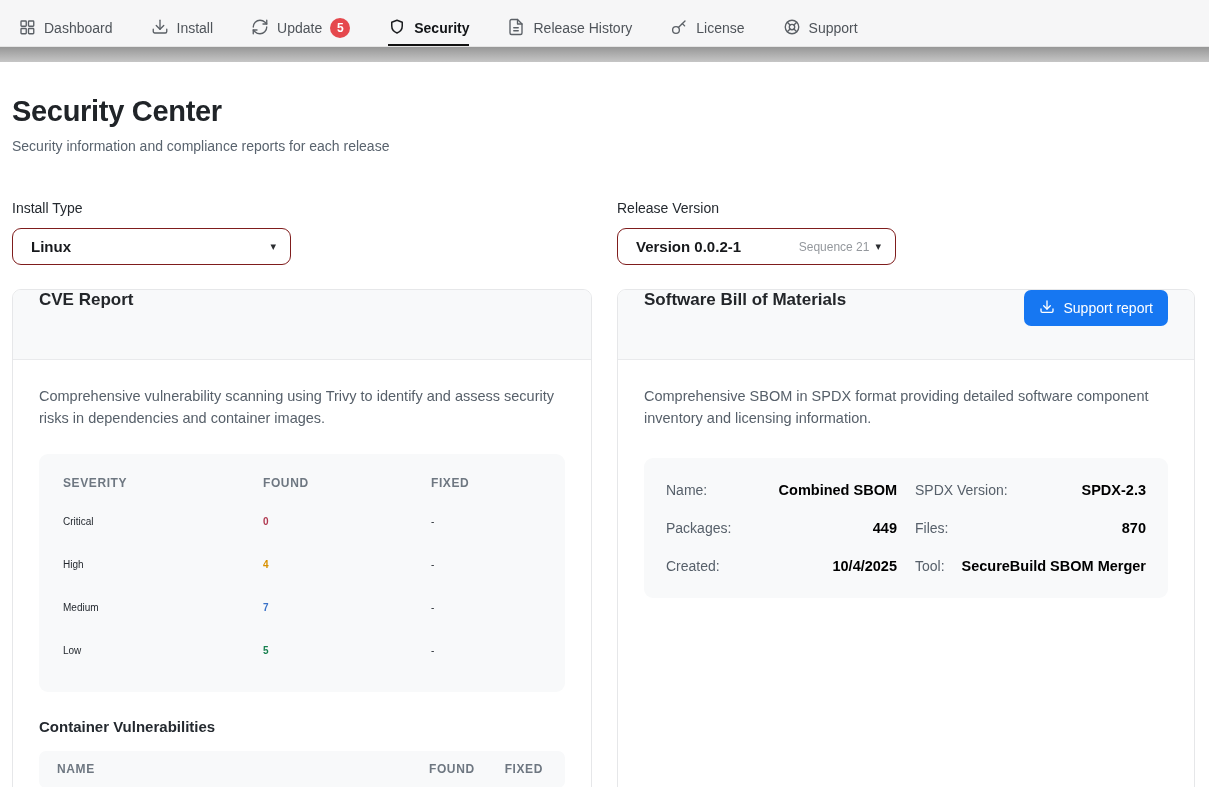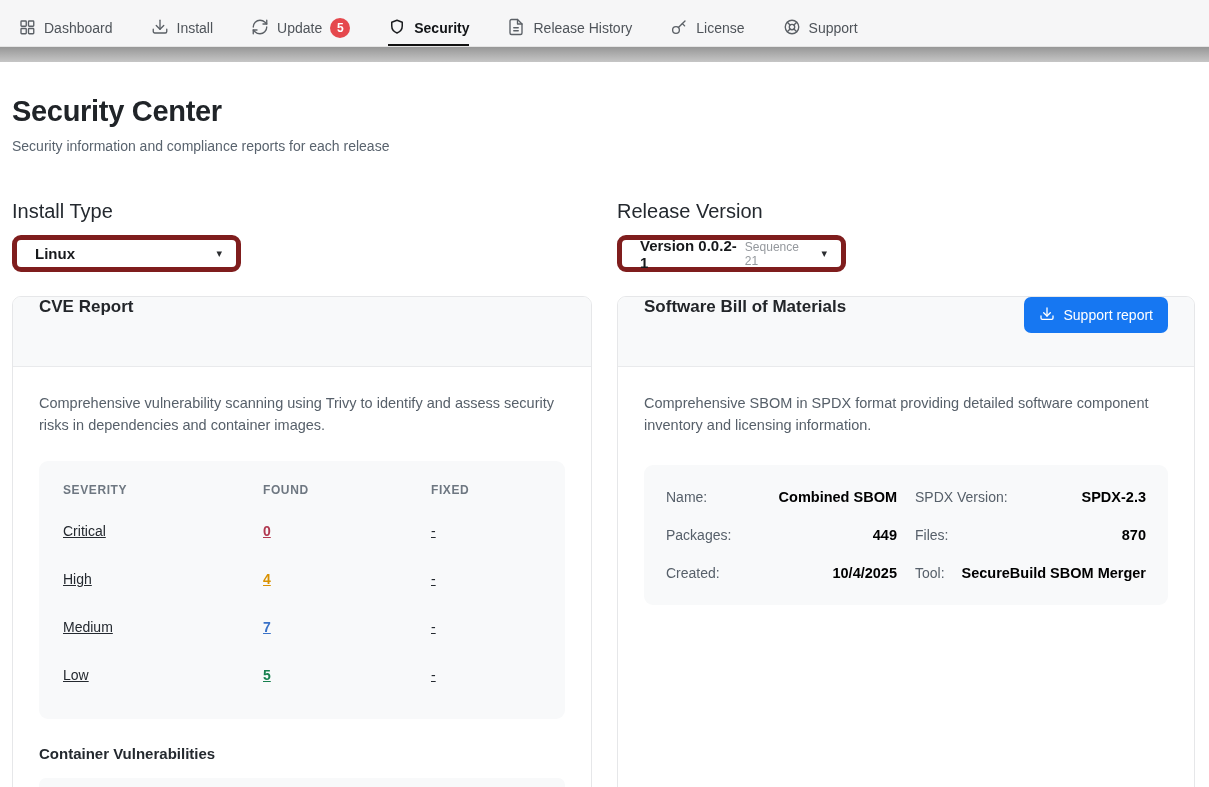--- a/index.html
+++ b/index.html
@@ -22,22 +22,22 @@
   .scroll-shadow { height: 15px; background: linear-gradient(to bottom, #979797, #c6c6c6); }
 
   
   .content { padding: 0 12px; }
   .page-title { margin-top: 33px; font-size: 29px; font-weight: 700; letter-spacing: -0.3px; color: #202428; }
   .page-subtitle { margin-top: 10px; font-size: 14px; color: #59636e; }
 
   
   .cols { display: grid; grid-template-columns: 580px 578px; column-gap: 25px; }
   .filters { margin-top: 46px; }
-  .field-label { font-size: 20px; color: #24292f; margin-bottom: 12px; }
-  .select { width: 229px; height: 37px; background: #fff; border: 5px solid #7f1d1d;
+  .field-label { font-size: 14px; color: #24292f; margin-bottom: 12px; }
+  .select { width: 279px; height: 37px; background: #fff; border: 1px solid #7f1d1d;
     border-radius: 9px; display: flex; align-items: center; padding: 0 14px 0 18px;
     cursor: pointer; }
   .select-value { font-size: 15px; font-weight: 700; color: #17191c; }
   .select .spacer { flex: 1; }
   .select-sub { font-size: 12px; color: #94989d; margin-right: 6px; }
   .caret { font-size: 11px; color: #2b2d30; line-height: 1; }
 
   
   .cards { margin-top: 24px; align-items: stretch; }
   .card { border: 1px solid #e6e7e9; border-radius: 9px; background: #fff;
@@ -46,21 +46,21 @@
     padding: 0 26px; height: 70px; display: flex; align-items: flex-start; }
   .card-title { font-size: 17px; font-weight: 700; color: #23262a; }
   .card-body { padding: 26px; flex: 1; }
   .card-desc { font-size: 14.5px; line-height: 1.5; color: #57606a; max-width: 520px; }
 
   
   .sev-table { margin-top: 24px; background: #f8f9fa; border-radius: 9px; padding: 22px 24px 20px 24px; }
   .sev-row { display: grid; grid-template-columns: 200px 168px 1fr; align-items: center; }
   .sev-head { font-size: 12px; font-weight: 700; letter-spacing: 0.6px; color: #6e7781;
     padding-bottom: 10px; }
-  .sev-data { padding: 16px 0; font-size: 14px; color: #24292f; text-decoration: underline; }
+  .sev-data { padding: 16px 0; font-size: 10px; color: #24292f; }
   .sev-found { font-weight: 700; }
 
   .section-title { margin-top: 26px; font-size: 15px; font-weight: 700; color: #24292f; }
   .cv-headrow { margin-top: 16px; background: #f8f9fa; border-radius: 7px; height: 37px;
     display: flex; align-items: center; padding: 0 22px 0 18px;
     font-size: 12px; font-weight: 700; letter-spacing: 0.6px; color: #6e7781; }
   .cv-name { flex: 1; }
   .cv-found { width: 72px; }
   .cv-fixed { width: 42px; text-align: right; }
 

